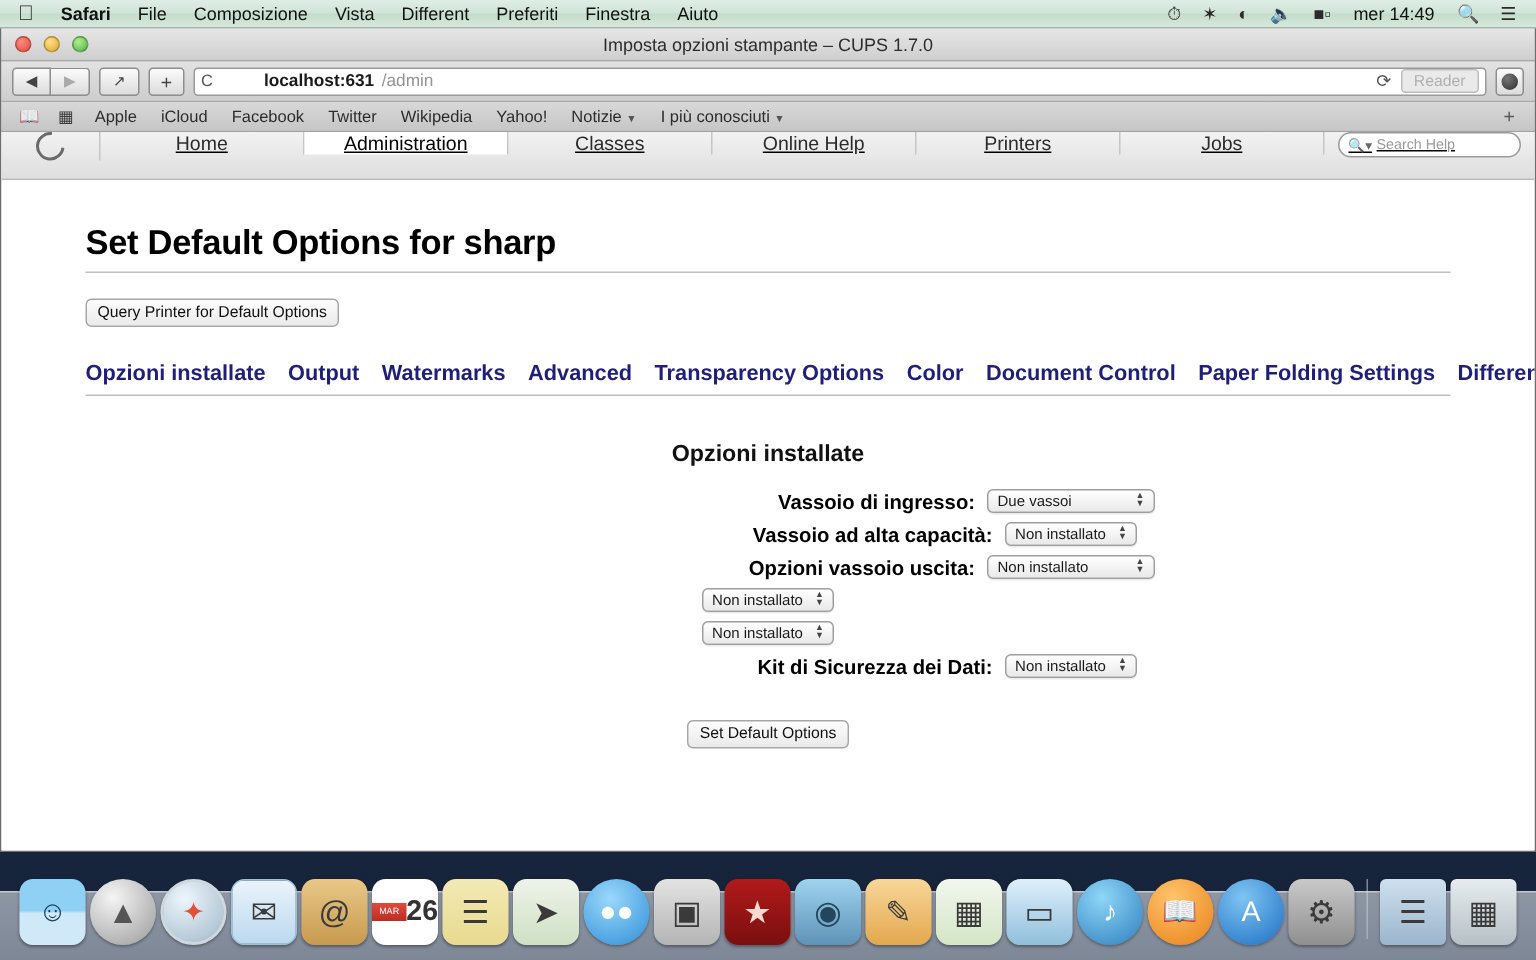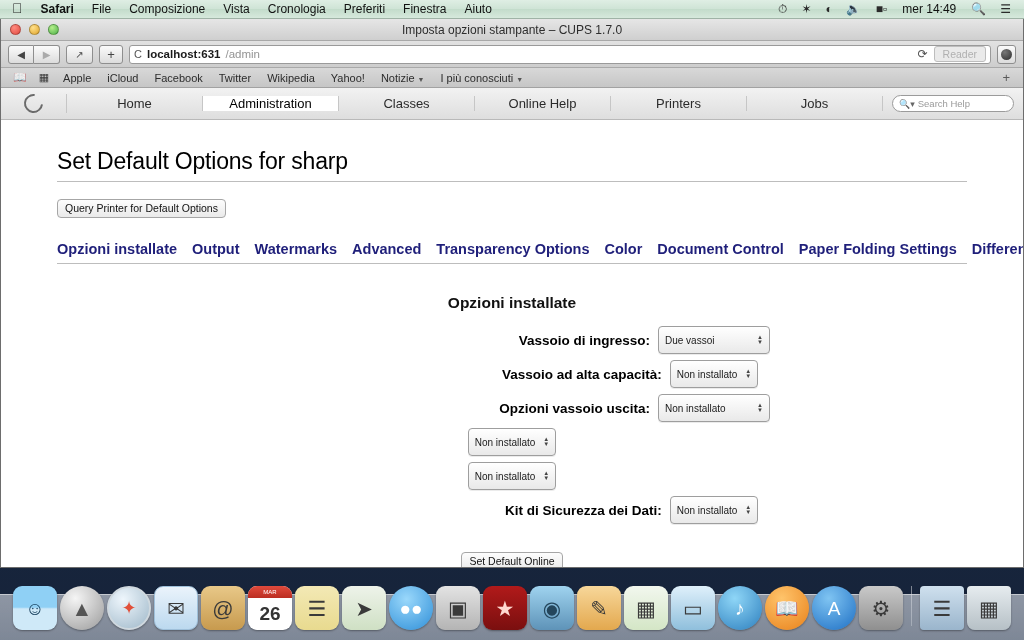--- a/index.html
+++ b/index.html
@@ -75,21 +75,21 @@
   .navgroup .tb-btn:last-child { border-radius: 0 3px 3px 0; border-left: none; color: #aaa; }
   .tb-btn.share { width: 27px; }
   .tb-btn.plus { width: 24px; font-size: 13px; }
   #urlbar {
     flex: 1; height: 19px; background: #fff;
     border: 1px solid #9a9a9a; border-radius: 3px;
     display: flex; align-items: center; padding: 0 4px;
     font-size: 11.5px; gap: 5px; position: relative;
   }
   .url-fav { color: #555; font-size: 11px; }
-  .url-host { font-weight: bold; color: #1a1a1a; }
+  .url-host { font-weight: bold; color: #1a1a1a; margin-left: 29px; }
   .url-path { color: #949494; }
   .url-right { margin-left: auto; display: flex; align-items: center; gap: 6px; }
   .reload { color: #555; font-size: 12px; }
   .reader {
     font-size: 10.5px; color: #b0b0b0; border: 1px solid #bdbdbd;
     border-radius: 3px; padding: 0 8px; line-height: 14px; background: #eaeaea;
   }
   .dl-btn { width: 19px; height: 19px; border-radius: 3px; border: 1px solid #8e8e8e;
     background: linear-gradient(180deg,#fbfbfb,#dcdcdc); display:flex;align-items:center;justify-content:center;}
   .dl-dot { width: 11px; height: 11px; border-radius: 50%; background: radial-gradient(circle at 35% 30%,#777,#2d2d2d); }
@@ -104,23 +104,24 @@
   .bm-icon { padding: 0 6px; font-size: 11px; color: #3a3a3a; }
   .bm { padding: 0 8px; white-space: nowrap; }
   .bm .caret { font-size: 7px; margin-left: 3px; color: #555; }
   #bm-right { margin-left: auto; display: flex; align-items: center; }
   .newtab { font-size: 13px; color: #5a5a5a; padding: 0 7px; }
 
   
   #page { flex: 1; background: #fff; overflow: hidden; position: relative; }
 
   #cups-nav {
-    height: 32px; display: flex; align-items: center;
+    height: 32px; display: flex; align-items: flex-start;
     background: linear-gradient(180deg, #f2f2f2, #dedede);
     border-bottom: 1px solid #b9b9b9;
+    text-decoration: underline;
   }
   .cups-logo {
     width: 66px; display: flex; align-items: center; justify-content: center;
     border-right: 1px solid #c6c6c6;
   }
   .cups-logo-glyph {
     width: 19px; height: 19px; border-radius: 50%;
     border: 2.5px solid #6b6b6b; border-right-color: transparent;
     transform: rotate(-38deg);
     display: flex; align-items: center; justify-content: center;
@@ -139,21 +140,21 @@
   }
   .search-pill {
     width: 122px; height: 17px; border: 1px solid #9b9b9b; border-radius: 9px;
     background: #fff; display: flex; align-items: center; padding: 0 6px; gap: 3px;
   }
   .search-pill .mag { font-size: 9px; color: #666; }
   .search-pill .ph { font-size: 9.5px; color: #9a9a9a; }
 
   #content { padding: 28px 56px 0 56px; }
   #page-heading {
-    font-size: 23px; font-weight: normal; color: #000;
+    font-size: 23px; font-weight: bold; color: #000;
     letter-spacing: -0.2px; padding-bottom: 6px;
     border-bottom: 1px solid #bdbdbd;
   }
   .query-btn-wrap { margin-top: 16px; }
   .html-btn {
     display: inline-block; font-size: 10.5px; color: #111;
     border: 1px solid #a6a6a6; border-radius: 4px;
     background: linear-gradient(180deg, #fdfdfd, #eaeaea);
     padding: 2px 7px; line-height: 13px;
   }
@@ -171,21 +172,21 @@
   }
   #form-rows { margin-top: 14px; }
   .frow { display: flex; align-items: center; justify-content: center; margin-bottom: 6px; }
   .flabel {
     width: 404px; text-align: right; padding-right: 8px;
     font-size: 13.5px; font-weight: bold; color: #000;
   }
   .fselect {
     border: 1px solid #9e9e9e; border-radius: 4px;
     background: linear-gradient(180deg, #ffffff, #e9e9e9);
-    height: 28px; display: inline-flex; align-items: center;
+    height: 16px; display: inline-flex; align-items: center;
     font-size: 10px; color: #1a1a1a; padding: 0 2px 0 6px;
     min-width: 80px; box-shadow: 0 1px 0 rgba(0,0,0,.08);
   }
   .fselect.wide { min-width: 112px; }
   .fselect .val { flex: 1; white-space: nowrap; }
   .fselect .arrows {
     display: flex; flex-direction: column; line-height: 5px;
     font-size: 6px; color: #444; padding: 0 4px 0 8px;
   }
   #submit-wrap { text-align: center; margin-top: 27px; }
@@ -206,21 +207,21 @@
     border-radius: 9px; display: flex; align-items: center; justify-content: center;
     font-size: 20px; overflow: hidden;
     box-shadow: 0 1px 2px rgba(0,0,0,.35);
   }
   .dock-sep { width: 1px; height: 40px; background: rgba(255,255,255,.45); margin: 0 5px 10px; }
   .di-finder { background: linear-gradient(180deg,#8fd0f5 0%,#8fd0f5 48%,#cfe9f8 52%,#cfe9f8 100%); }
   .di-launchpad { background: radial-gradient(circle at 35% 28%, #f5f5f5, #9a9a9a); border-radius: 50%; }
   .di-safari { background: radial-gradient(circle at 35% 28%, #eef6fc, #9fb8c9); border-radius: 50%; border:2px solid #cfd8de; }
   .di-mail { background: linear-gradient(180deg,#eaf3fb,#bcd9ef); border:1px solid #9fc0da; }
   .di-contacts { background: linear-gradient(180deg,#e8c888,#c79a4e); }
-  .di-calendar { background: #fff; flex-direction: column; }
+  .di-calendar { background: #fff; }
   .di-calendar .cal-top { width: 100%; height: 12px; background: linear-gradient(180deg,#e04a3c,#bb2e22); color:#fff; font-size:6px; display:flex; align-items:center; justify-content:center; }
   .di-calendar .cal-num { flex:1; display:flex; align-items:center; justify-content:center; font-size:19px; font-weight:bold; color:#333; }
   .di-notes { background: linear-gradient(180deg,#f3e9b5,#e8da8f); }
   .di-maps { background: linear-gradient(180deg,#eef3ea,#cfe0c4); }
   .di-messages { background: radial-gradient(circle at 40% 30%, #9ad8fb, #2f8fd8); border-radius: 50%; }
   .di-facetime { background: linear-gradient(180deg,#e3e3e3,#b4b4b4); }
   .di-imovie { background: linear-gradient(180deg,#b11a1a,#7a0f0f); }
   .di-iphoto { background: linear-gradient(180deg,#9fd3ef,#5e93b8); }
   .di-pages { background: linear-gradient(180deg,#f7d79a,#e3a84e); }
   .di-numbers { background: linear-gradient(180deg,#f2f7ee,#d4e6c6); }
@@ -244,21 +245,21 @@
 <body>
 
 <div id="desktop"></div>
 
 <div id="menubar">
   <span class="mb-apple"></span>
   <span class="mb-item bold">Safari</span>
   <span class="mb-item">File</span>
   <span class="mb-item">Composizione</span>
   <span class="mb-item">Vista</span>
-  <span class="mb-item">Cronologia</span>
+  <span class="mb-item">Different</span>
   <span class="mb-item">Preferiti</span>
   <span class="mb-item">Finestra</span>
   <span class="mb-item">Aiuto</span>
   <span id="menubar-right">
     <span class="mb-stat">⏱</span>
     <span class="mb-stat">✶</span>
     <span class="mb-stat">◐</span>
     <span class="mb-stat">🔈</span>
     <span class="mb-stat">■▫</span>
     <span class="mb-clock">mer 14:49</span>
@@ -403,21 +404,21 @@
             <span class="val">Non installato</span>
             <span class="arrows">
                 <span>▲</span>
                 <span>▼</span>
               </span>
           </span>
         </div>
       </div>
 
       <div id="submit-wrap">
-        <span class="html-btn">Set Default Online</span>
+        <span class="html-btn">Set Default Options</span>
       </div>
     </div>
   </div>
 </div>
 
 <div id="dock">
   <div id="dock-shelf"></div>
   <div class="dock-item di-finder">
       <span class="dock-glyph">☺</span>
     </div>

